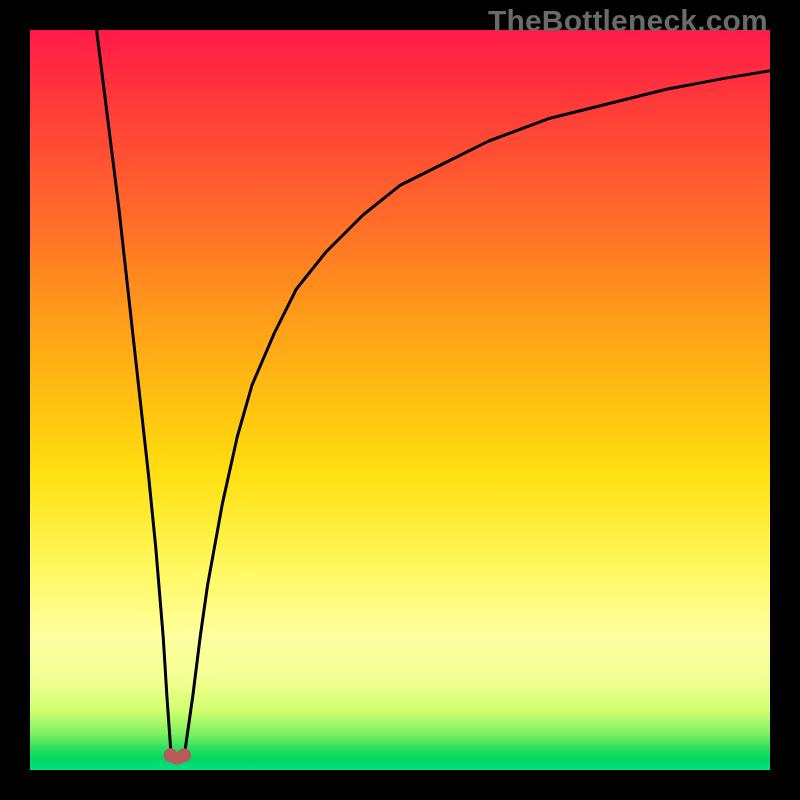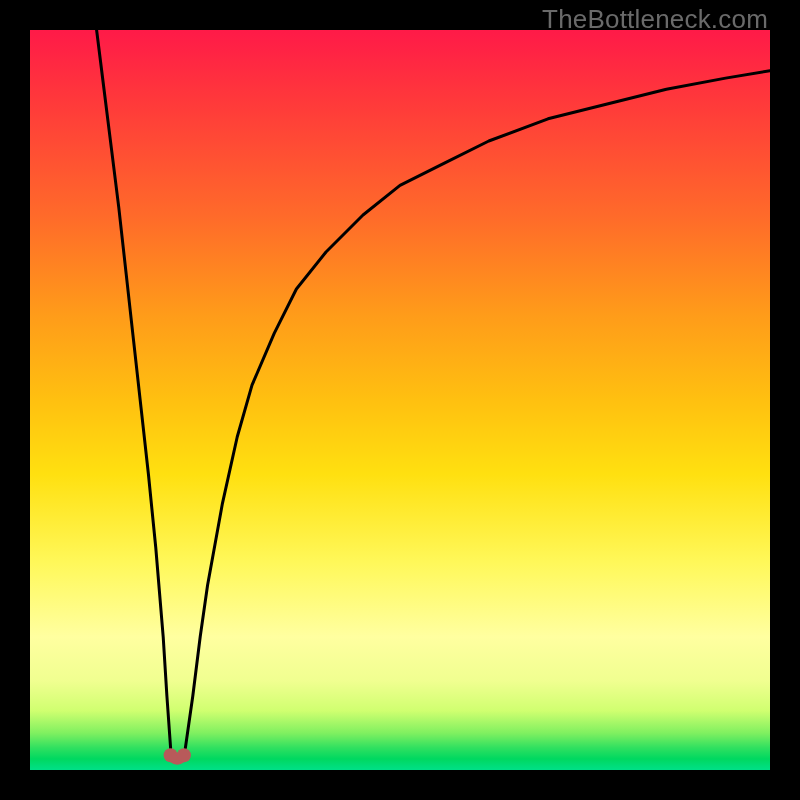--- a/index.html
+++ b/index.html
@@ -55,22 +55,22 @@
     left: 0;
     top: 0;
     width: 100%;
     height: 100%;
   }
   .watermark {
     position: absolute;
     top: 4px;
     right: 32px;
     color: #6a6a6a;
-    font-size: 26px;
-    font-weight: 400;
+    font-size: 30px;
+    font-weight: 700;
     letter-spacing: 0.2px;
     user-select: none;
   }
 </style>
 </head>
 <body>
 
 <div class="frame">
 
   <div class="plot-area">

